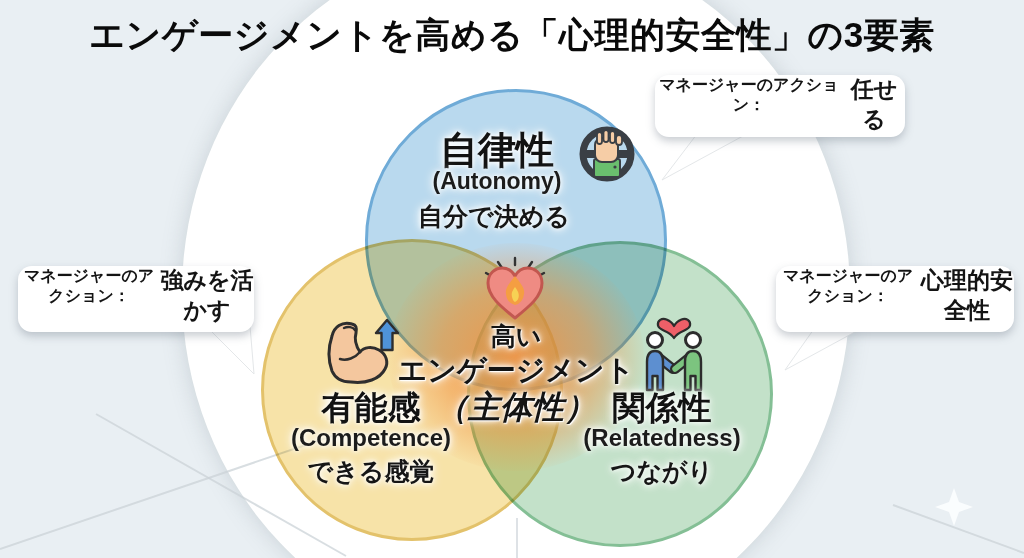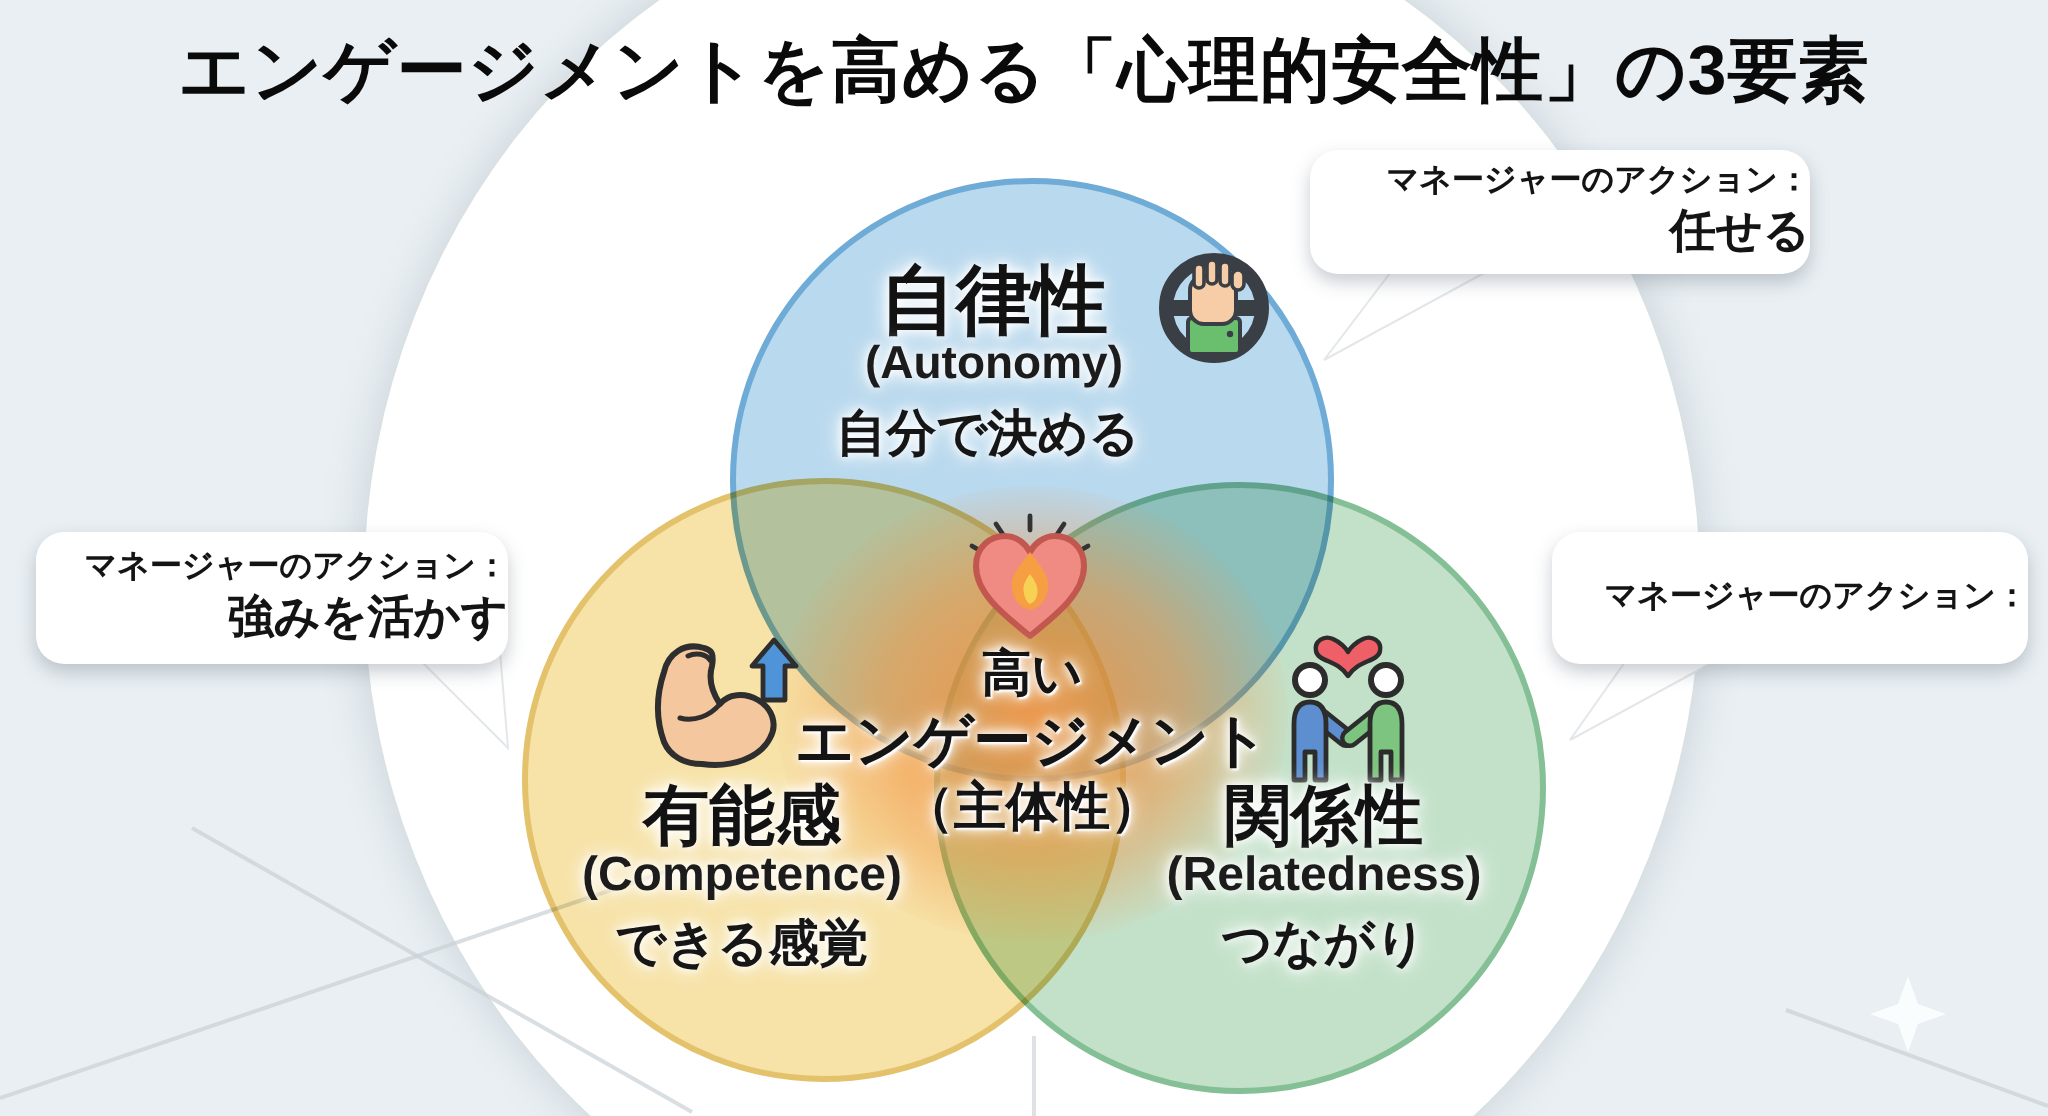--- a/index.html
+++ b/index.html
@@ -50,21 +50,21 @@
   .cname.autonomy{font-size:38px;}
   .cen{font-size:24px;font-weight:700;color:#1c1c1c;}
   .cdesc{font-size:25px;font-weight:600;color:#161616;}
   .halo{text-shadow:0 0 4px #fff,0 0 8px #fff,0 0 12px rgba(255,255,255,0.9);}
   .mid{font-weight:800;color:#141414;
        text-shadow:0 0 4px #fff,0 0 7px #fff,0 0 12px rgba(255,255,255,0.95),1px 1px 1px #fff;}
   
   .callout{
     position:absolute;background:#ffffff;border-radius:14px;
     box-shadow:0 4px 9px rgba(110,120,135,0.38);
-    display:flex;flex-direction:column;align-items:flex-end;justify-content:center;
+    display:flex;align-items:flex-start;justify-content:center;
     text-align:center;color:#141414;
   }
   .callout .l1{font-size:16px;font-weight:700;line-height:1.25;}
   .callout .l2{font-size:23px;font-weight:800;line-height:1.3;}
   svg{display:block;}
   .overlay{left:0;top:0;pointer-events:none;}
 </style>
 </head>
 <body>
 
@@ -139,35 +139,36 @@
       <line x1="10" y1="17" x2="17" y2="21"></line>
       <line x1="68" y1="17" x2="61" y2="21"></line>
     </g>
     <path d="M39,62 C24,50 12,40 12,27 C12,17 19.5,12 26.5,12 C32.5,12 36.8,16 39,20
              C41.2,16 45.5,12 51.5,12 C58.5,12 66,17 66,27 C66,40 54,50 39,62 Z" fill="#ef8b83" stroke="#c2574f" stroke-width="3" stroke-linejoin="round"></path>
     <path d="M39,20 C33,28 29,32 30,38 Q31,47 39,49 Q47,47 48,38 C49,32 45,28 39,20 Z" fill="#f59e42"></path>
     <path d="M39,31 Q35,36 35.8,40 Q36.7,45 39,46 Q42.5,44.5 42.8,40 Q43,36 39,31 Z" fill="#f7d154"></path>
   </svg>
   <div class="t mid" style="top:320px;left:516px;font-size:25px;">高い</div>
   <div class="t mid" style="top:351px;left:516px;font-size:29px;">エンゲージメント</div>
-  <div class="t mid" style="top:386px;left:516px;font-size:26px;">（主体性）</div>
+  <div class="t mid" style="top:386px;left:516px;font-size:32px;font-style:italic;">（主体性）</div>
 
   <svg class="abs overlay" width="1024" height="558" viewBox="0 0 1024 558">
     <polygon points="700,130 754,130 662,180" fill="#ffffff" stroke="#e4e7e9" stroke-width="1"></polygon>
     <polygon points="206,326 250,326 254,374" fill="#ffffff" stroke="#e4e7e9" stroke-width="1"></polygon>
     <polygon points="816,326 866,326 785,370" fill="#ffffff" stroke="#e4e7e9" stroke-width="1"></polygon>
   </svg>
 
   <div class="callout" style="left:655px;top:75px;width:250px;height:62px;">
     <div class="l1">マネージャーのアクション：</div>
     <div class="l2">任せる</div>
   </div>
 
   <div class="callout" style="left:18px;top:266px;width:236px;height:66px;">
     <div class="l1">マネージャーのアクション：</div>
     <div class="l2">強みを活かす</div>
   </div>
 
   <div class="callout" style="left:776px;top:266px;width:238px;height:66px;">
     <div class="l1">マネージャーのアクション：</div>
+    <div class="l2">心理的安全性</div>
   </div>
 
 </div>
 
 </body></html>

